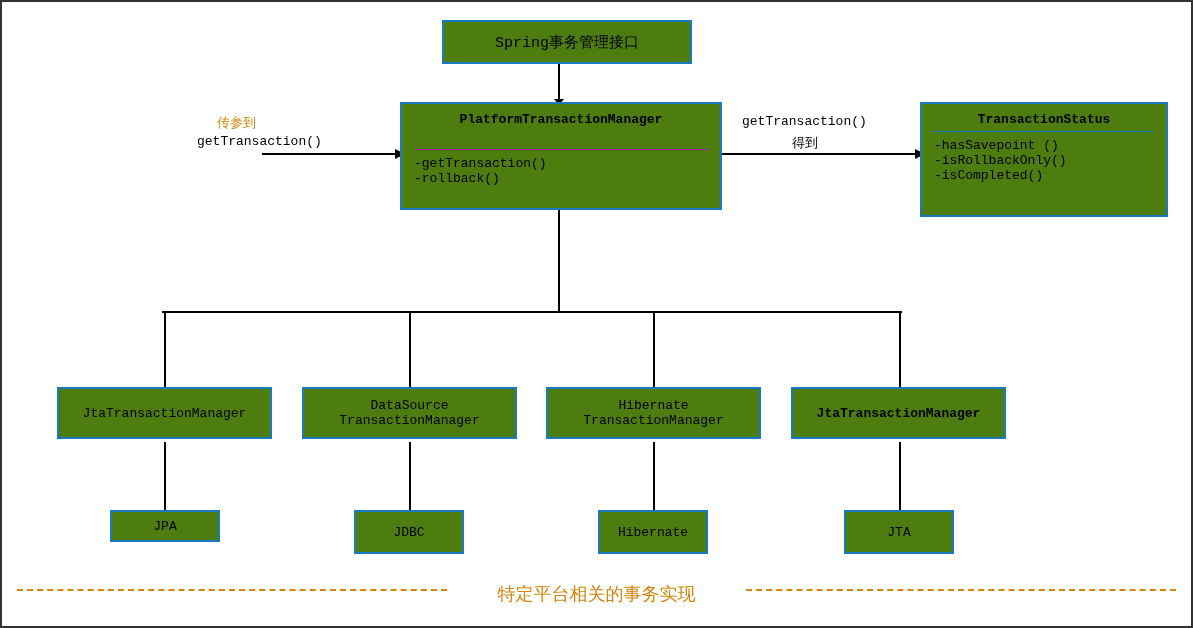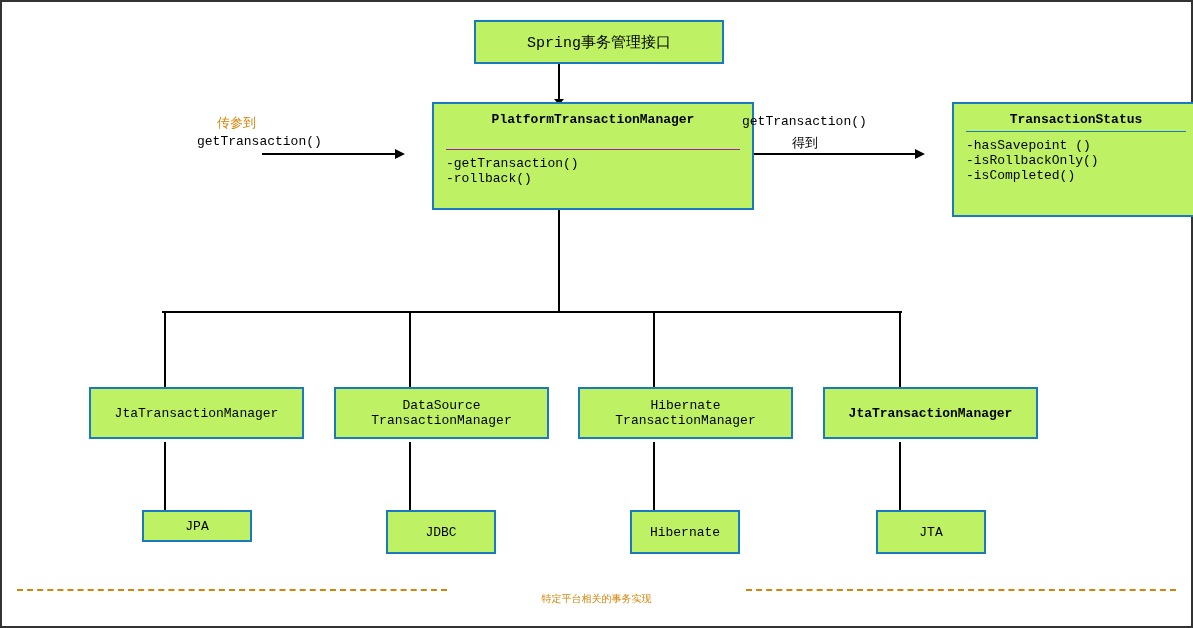--- a/index.html
+++ b/index.html
@@ -15,28 +15,27 @@
     .diagram-container {
       width: 1193px;
       height: 628px;
       background: #fff;
       position: relative;
       border: 2px solid #333;
     }
 
     .box {
       position: absolute;
-      background: #bef264;
+      background: #4d7c0f;
       border: 2px solid #1a7abf;
       padding: 8px 12px;
       font-size: 13px;
       font-family: 'Courier New', monospace;
       color: #000;
       text-align: left;
-      margin-left: 32px;
     }
 
     .box-center {
       text-align: center;
     }
 
     
     .lines-svg {
       position: absolute;
       top: 0;
@@ -57,21 +56,21 @@
       color: #d46a00;
       font-size: 13px;
     }
 
     .bottom-dashed-label {
       position: absolute;
       bottom: 20px;
       left: 50%;
       transform: translateX(-50%);
       color: #d4840a;
-      font-size: 10px;
+      font-size: 18px;
       font-family: 'Courier New', monospace;
       white-space: nowrap;
     }
 
     .dashed-line {
       position: absolute;
       border-top: 2px dashed #d4840a;
     }
   </style>
 </head>

